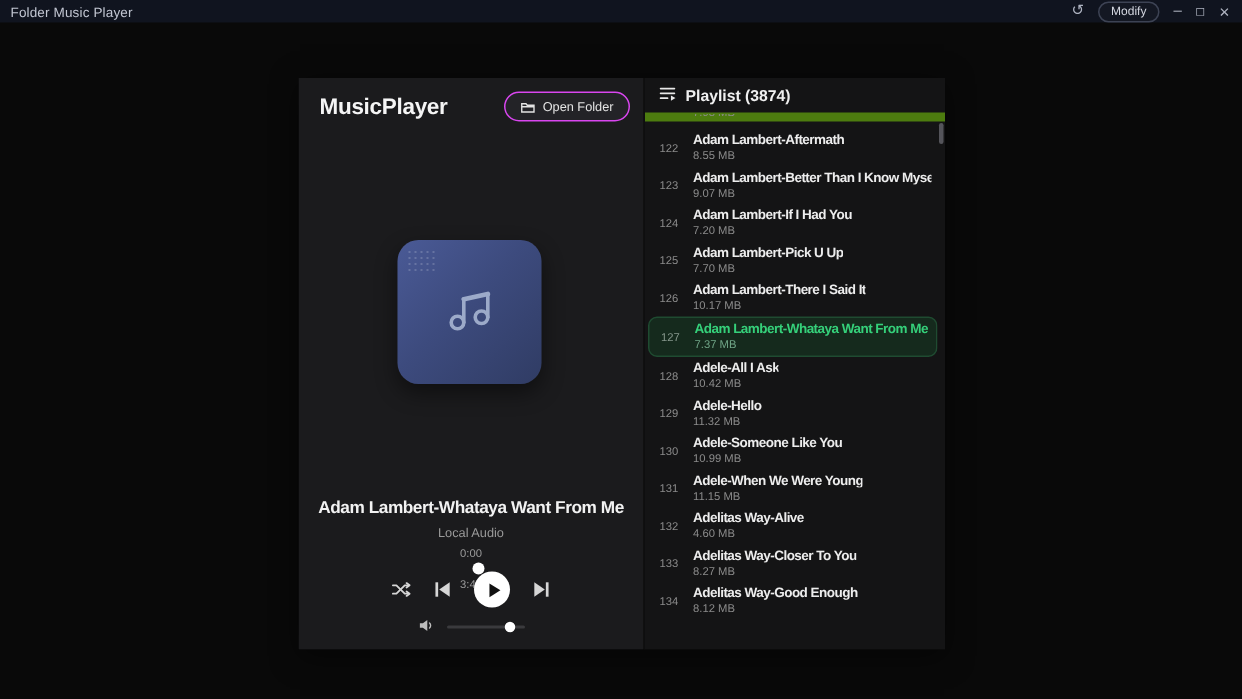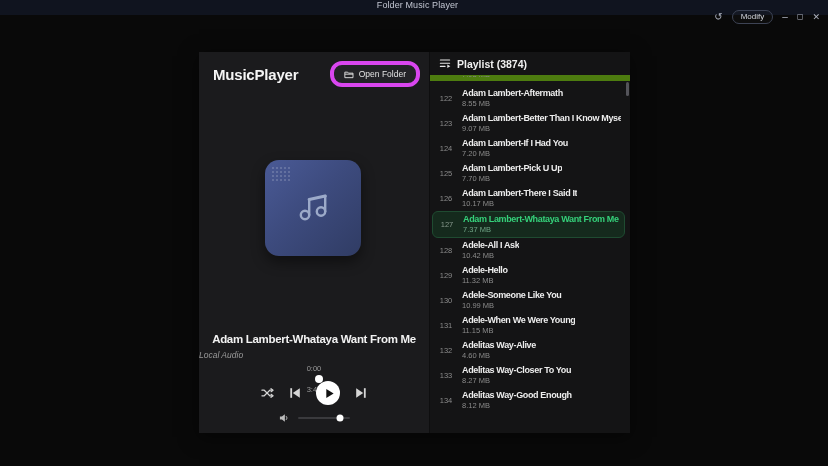--- a/index.html
+++ b/index.html
@@ -7,21 +7,21 @@
     width:828px;height:466px;
     background:#090909;
     font-family:"Liberation Sans",sans-serif;
     position:relative;overflow:hidden;
     -webkit-font-smoothing:antialiased;
   }
   
   .titlebar{
     position:absolute;top:0;left:0;width:828px;height:15px;
     background:#10141f;display:flex;align-items:center;
-    color:#c2c6d2;font-size:9px;flex-direction:column;
+    color:#c2c6d2;font-size:9px;
   }
   .titlebar-title{padding-left:7px;letter-spacing:.1px;}
   .titlebar-right{margin-left:auto;display:flex;align-items:center;gap:9px;padding-right:8px;}
   .tb-icon{color:#aeb3c0;font-size:10px;line-height:10px;cursor:default;}
   .modify-btn{
     border:1px solid #3d4354;border-radius:8px;
     font-size:8px;color:#d4d7e0;padding:1px 8px 2px 8px;line-height:9px;
     background:rgba(255,255,255,0.02);
   }
   .tb-min{font-size:10px;} .tb-max{font-size:8px;} .tb-close{font-size:9px;}
@@ -41,21 +41,21 @@
   }
 
   
   .player-header{
     position:absolute;top:9px;left:14px;right:9px;
     display:flex;align-items:center;justify-content:space-between;
   }
   .app-title{font-size:15px;font-weight:bold;color:#f5f5f5;letter-spacing:-0.2px;}
   .open-folder-btn{
     display:flex;align-items:flex-end;gap:5px;
-    border:4px solid #d946ef;border-radius:12px;
+    border:1px solid #d946ef;border-radius:12px;
     padding:4px 10px;font-size:8.5px;color:#e3e3e3;background:#232327;
   }
   .open-folder-btn svg{display:block;}
 
   .album-art{
     position:absolute;left:66px;top:108px;width:96px;height:96px;
     border-radius:14px;
     background:linear-gradient(135deg,#4a5a96 0%,#3d4b7e 45%,#303c64 100%);
     display:flex;align-items:center;justify-content:center;
     box-shadow:0 6px 14px rgba(0,0,0,.45);
@@ -64,22 +64,22 @@
     content:"";position:absolute;left:6px;top:6px;width:20px;height:16px;
     background-image:radial-gradient(rgba(255,255,255,.22) .7px,transparent .8px);
     background-size:4px 4px;opacity:.8;
   }
   .track-title{
     position:absolute;top:281px;left:12px;right:12px;text-align:center;
     font-size:11.5px;font-weight:bold;color:#f2f2f2;letter-spacing:-0.3px;
     white-space:nowrap;overflow:hidden;
   }
   .track-subtitle{
-    position:absolute;top:298px;left:0;right:0;
-    font-size:8.5px;color:#9a9a9a;font-style:italic;
+    position:absolute;top:298px;left:0;right:0;text-align:center;
+    font-size:8.5px;color:#9a9a9a;
   }
   .progress-row{
     position:absolute;top:312px;left:13px;right:13px;height:10px;
     display:flex;align-items:center;gap:6px;flex-direction:column;
   }
   .time-label{font-size:7.5px;color:#9a9a9a;flex:none;}
   .progress-track{
     position:relative;flex:1;height:2px;background:#3a3a3d;border-radius:2px;
   }
   .progress-thumb{

